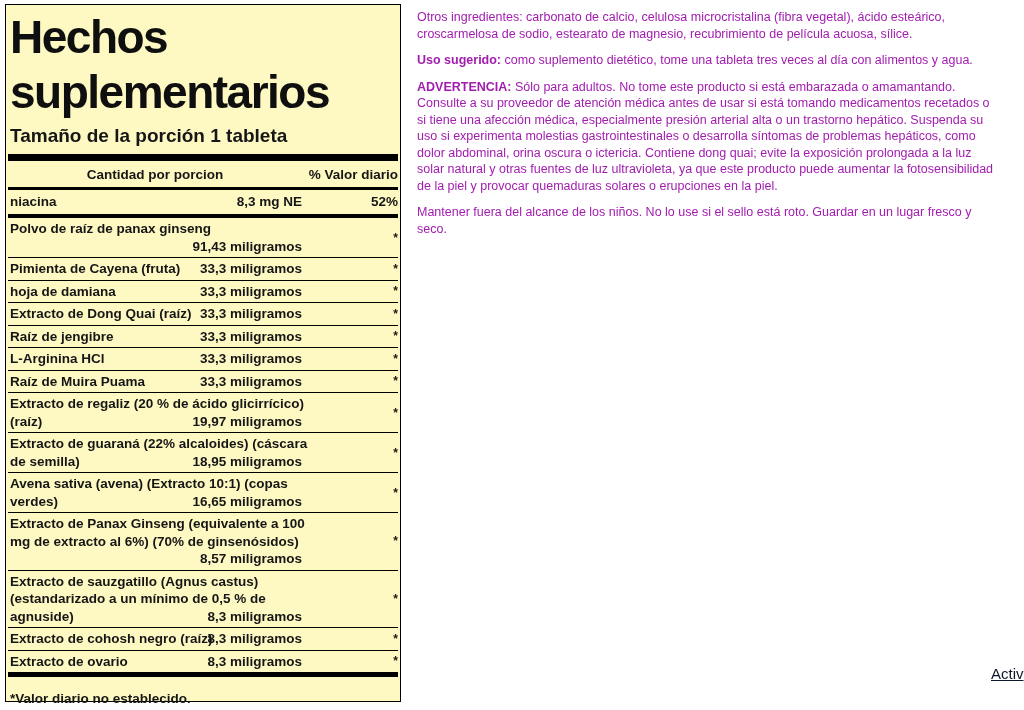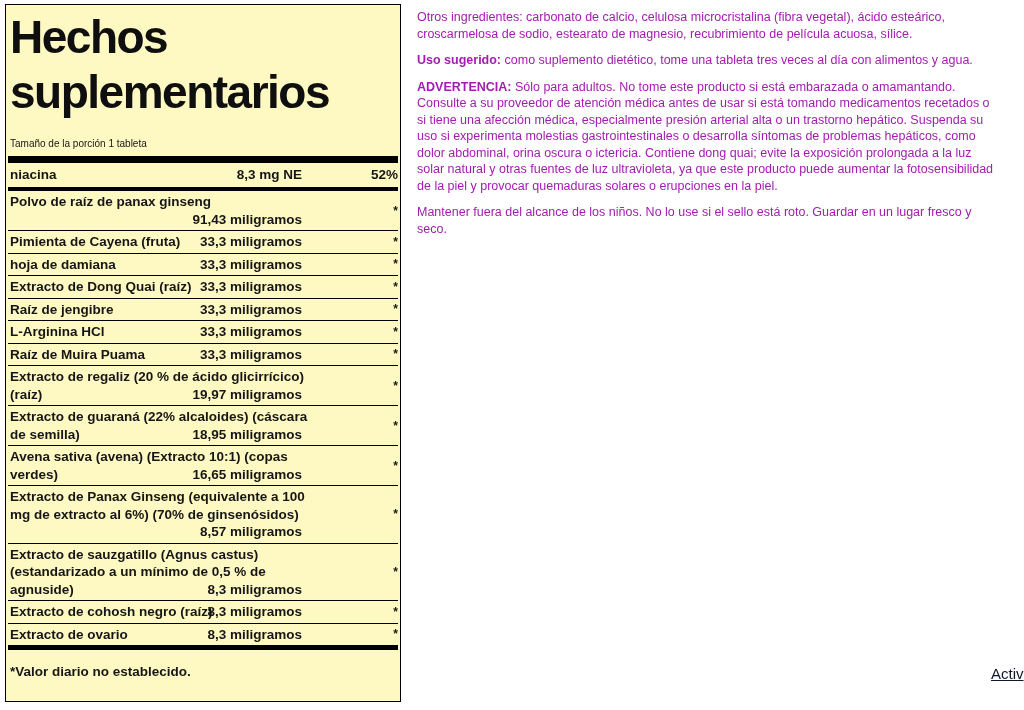--- a/index.html
+++ b/index.html
@@ -25,24 +25,23 @@
   }
   .title {
     font-size: 46px;
     line-height: 55px;
     font-weight: bold;
     letter-spacing: -1.5px;
     padding: 5px 0 0 2px;
     color: #0f0f0f;
   }
   .serving {
-    font-size: 10px;
-    font-weight: normal;
+    font-size: 19px;
+    font-weight: bold;
     padding: 5px 2px 7px;
-    margin-top: 13px;
   }
   .bar { background: #000; }
   .bar-top { height: 7px; }
   .bar-mid { height: 4px; }
   .bar-bottom { height: 5px; }
 
   .hdr {
     position: relative;
     font-weight: bold;
     font-size: 13.5px;
@@ -119,20 +118,24 @@
 
 <div class="label">
   <div class="title">
     <div>Hechos</div>
     <div>suplementarios</div>
   </div>
   <div class="serving">Tamaño de la porción 1 tableta</div>
 
   <div class="bar bar-top"></div>
 
+  <div class="hdr">
+    <span class="hdr-center">Cantidad por porcion</span>
+    <span class="hdr-right">% Valor diario</span>
+  </div>
 
   <div class="nrow">
     <span>niacina</span>
     <span class="amt2">8,3 mg NE</span>
     <span class="dv">52%</span>
   </div>
 
   <div class="bar bar-mid"></div>
 
   <div id="rows">

